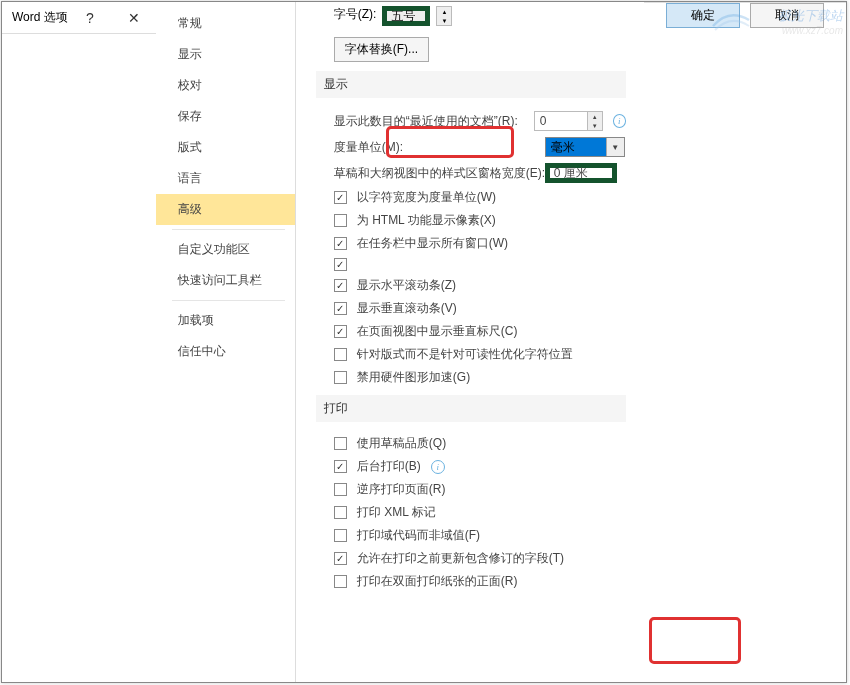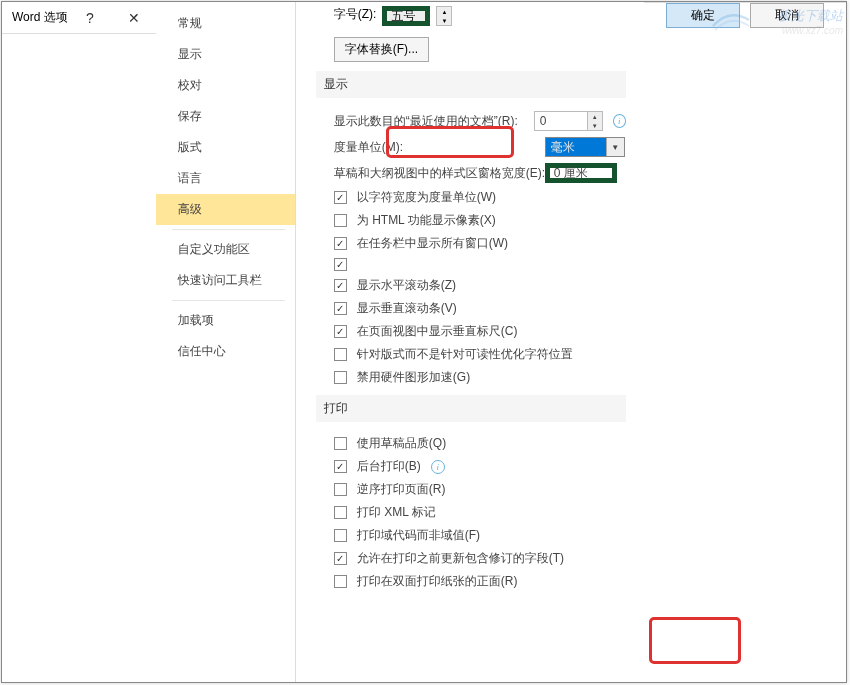--- a/index.html
+++ b/index.html
@@ -164,21 +164,21 @@
     }
     .select-wrap {
       display: inline-flex;
       border: 1px solid #888;
       height: 20px;
       background: #fff;
     }
     .select-wrap .sel-val {
       width: 60px;
       background: #0078d7;
-      color: #e5e5e5;
+      color: #000000;
       padding: 0 5px;
       display: flex;
       align-items: center;
     }
     .select-wrap .sel-arrow {
       width: 18px;
       display: flex;
       align-items: center;
       justify-content: center;
       background: #eee;

